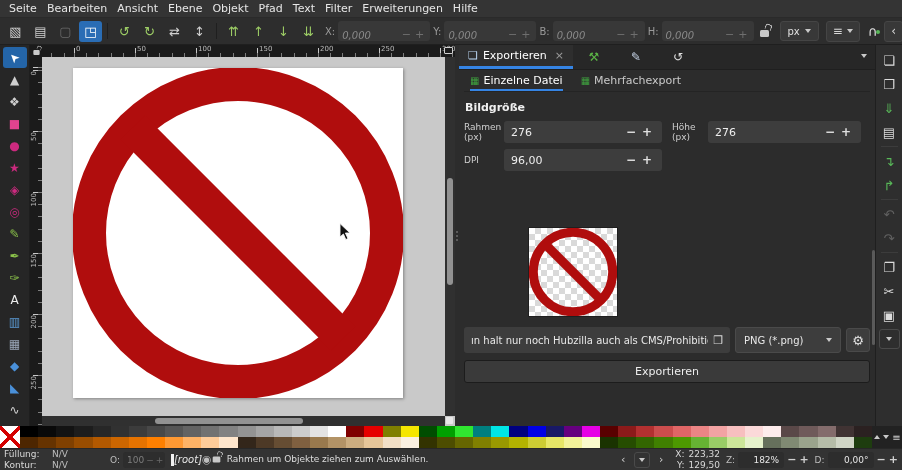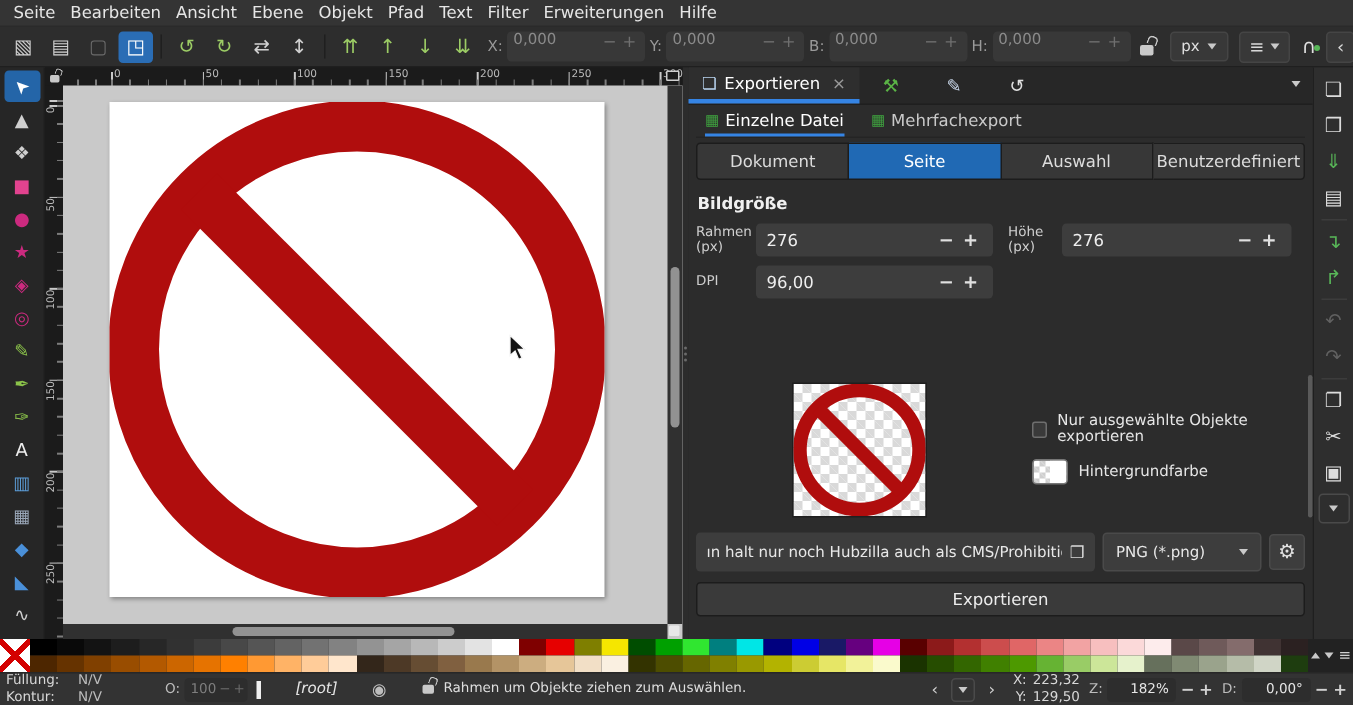--- a/index.html
+++ b/index.html
@@ -12,21 +12,21 @@
 
   
   .toolbar { height:27px; background:#2d2d2d; display:flex; align-items:center; padding:0 4px; gap:2px; border-bottom:1px solid #1f1f1f; }
   .tb-icon { width:23px; height:21px; display:flex; align-items:center; justify-content:center; font-size:13px; color:#d0d0d0; border-radius:3px; }
   .tb-icon.green { color:#9ccc65; }
   .tb-icon.active { background:#2a6db5; color:#fff; }
   .tb-icon.disabled { color:#6a6a6a; }
   .tb-sep { width:1px; height:16px; background:#1f1f1f; margin:0 3px; }
   .tb-field { display:flex; align-items:center; gap:3px; margin-left:3px; }
   .tb-label { color:#9a9a9a; font-size:10px; }
-  .tb-input { display:flex; align-items:flex-start; background:#383838; border-radius:3px; height:20px; padding:0 4px; width:92px; }
+  .tb-input { display:flex; align-items:flex-end; background:#383838; border-radius:3px; height:20px; padding:0 4px; width:92px;font-style:italic; }
   .tb-val { flex:1; color:#8a8a8a; font-size:10px; }
   .tb-spin { color:#6f6f6f; font-size:11px; padding:0 2px; }
   .unit-dd { display:flex; align-items:center; gap:5px; background:#383838; border:1px solid #454545; border-radius:3px; height:20px; padding:0 7px; margin-left:5px; color:#e0e0e0; font-size:10px; }
   .boxed-btn { display:flex; align-items:center; justify-content:center; gap:4px; background:#383838; border:1px solid #454545; border-radius:3px; height:21px; padding:0 6px; color:#d8d8d8; font-size:12px; margin-left:5px; }
   .chev-down { width:0; height:0; border-left:3.5px solid transparent; border-right:3.5px solid transparent; border-top:4px solid #c9c9c9; display:inline-block; }
   .lock { display:inline-block; width:9px; height:7px; background:#c9c9c9; border-radius:1.5px; position:relative; }
   .lock::before { content:""; position:absolute; width:5px; height:5px; border:1.5px solid #c9c9c9; border-bottom:none; border-radius:3px 3px 0 0; top:-6px; right:-3px; transform:rotate(20deg); }
   .lock-wrap { margin:0 4px; padding-top:5px; }
   .snap-icon { color:#e0e0e0; font-size:13px; position:relative; margin-left:6px; }
   .snap-icon::after { content:""; position:absolute; width:4px; height:4px; border-radius:50%; background:#58b758; right:-3px; top:6px; }
@@ -148,21 +148,21 @@
   .statusbar { height:22px; background:#333333; display:flex; align-items:center; padding:0 4px; gap:6px; font-size:9px; border-top:1px solid #272727; }
   .fs-block { display:flex; flex-direction:column; justify-content:center; width:100px; line-height:1.2; }
   .fs-line { display:flex; }
   .fs-line .lbl { width:48px; color:#d8d8d8; }
   .fs-line .val { color:#bdbdbd; }
   .op-block { display:flex; align-items:center; gap:3px; }
   .op-lbl { color:#bdbdbd; }
   .op-field { width:42px; height:16px; background:#2d2d2d; border-radius:3px; display:flex; align-items:center; padding:0 4px; gap:2px; }
   .op-field .v { flex:1; color:#7e7e7e; }
   .op-field .sp { color:#6a6a6a; }
-  .layer-block { display:flex; align-items:center; gap:23px; }
+  .layer-block { display:flex; align-items:center; gap:0; }
   .layer-bar { width:3px; height:12px; background:#f0f0f0; }
   .layer-name { font-style:italic; color:#e6e6e6; font-size:10px; }
   .eye-icon { color:#bdbdbd; font-size:11px; }
   .msg-block { flex:1; color:#dedede; line-height:1.25; font-size:9px; overflow:hidden; white-space:nowrap; }
   .nav-block { display:flex; align-items:center; gap:3px; }
   .nav-btn { width:16px; height:16px; display:flex; align-items:center; justify-content:center; color:#cfcfcf; font-size:11px; }
   .nav-btn.boxed { border:1px solid #4a4a4a; border-radius:3px; }
   .coords-block { display:flex; flex-direction:column; line-height:1.2; align-items:flex-end; }
   .coord-line { display:flex; gap:4px; color:#d8d8d8; }
   .zd-block { display:flex; align-items:center; gap:3px; }
@@ -370,26 +370,20 @@
     <div class="subtabs">
       <span class="subtab active">
         <span class="sticon">▦</span>
         <span>Einzelne Datei</span>
       </span>
       <span class="subtab">
         <span class="sticon">▦</span>
         <span>Mehrfachexport</span>
       </span>
     </div>
-    <div class="area-row" id="area-row">
-        <span class="area-btn">Dokument</span>
-        <span class="area-btn active">Seite</span>
-        <span class="area-btn">Auswahl</span>
-        <span class="area-btn">Benutzerdefiniert</span>
-      </div>
     <div class="size-heading">Bildgröße</div>
     <div class="size-grid">
       <span class="sz-label">
         <span>Rahmen</span><br><span>(px)</span>
       </span>
       <span class="sz-field f-breite">
         <span class="v">276</span>
           <span class="sp">−</span>
           <span class="sp">+</span>
       </span>
@@ -407,30 +401,20 @@
           <span class="sp">−</span>
           <span class="sp">+</span>
       </span>
     </div>
     <div class="preview-row">
       <div class="preview-box">
         <svg width="88" height="88" viewBox="0 0 330 330">
           <circle class="sign-circle" cx="165" cy="165" r="149" fill="none" stroke-width="34" stroke="#b00d0d"></circle>
           <line class="sign-bar" x1="59.6" y1="59.6" x2="270.4" y2="270.4" stroke-width="34" stroke="#b00d0d"></line>
         </svg>
-      </div>
-      <div class="opt-col">
-        <div class="opt-row">
-          <span class="checkbox"></span>
-          <span class="opt-label">Nur ausgewählte Objekte exportieren</span>
-        </div>
-        <div class="opt-row">
-          <span class="bg-swatch"></span>
-          <span class="opt-label">Hintergrundfarbe</span>
-        </div>
       </div>
     </div>
     <div class="file-row">
       <span class="file-field">
         <span class="file-text">ın halt nur noch Hubzilla auch als CMS/ProhibitionSign2.png</span>
         <span class="folder-icon">❒</span>
       </span>
       <span class="fmt-dd">
         <span>PNG (*.png)</span>
         <span class="chev-down"></span>

